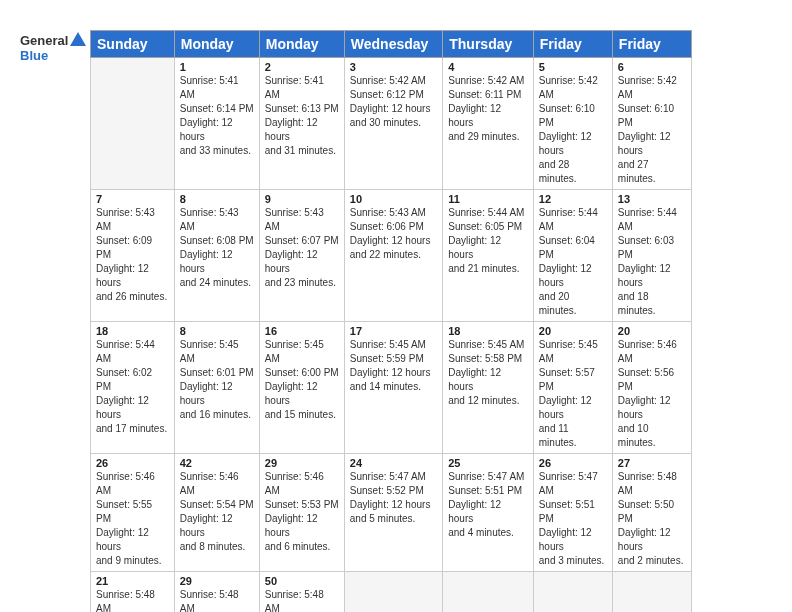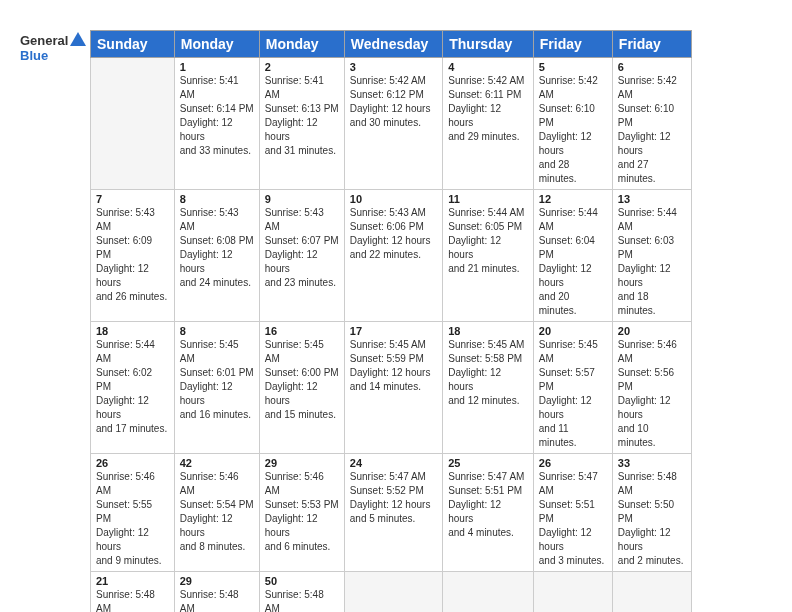--- a/index.html
+++ b/index.html
@@ -309,21 +309,21 @@
 and 4 minutes.</div>
           </td>
           <td>
             <span class="day-num">26</span>
             <div class="day-info" style="white-space: pre-line;">Sunrise: 5:47 AM
 Sunset: 5:51 PM
 Daylight: 12 hours
 and 3 minutes.</div>
           </td>
           <td>
-            <span class="day-num">33</span>
+            <span class="day-num">27</span>
             <div class="day-info" style="white-space: pre-line;">Sunrise: 5:48 AM
 Sunset: 5:50 PM
 Daylight: 12 hours
 and 2 minutes.</div>
           </td>
         </tr>
         <tr>
           <td>
             <span class="day-num">21</span>
             <div class="day-info" style="white-space: pre-line;">Sunrise: 5:48 AM

